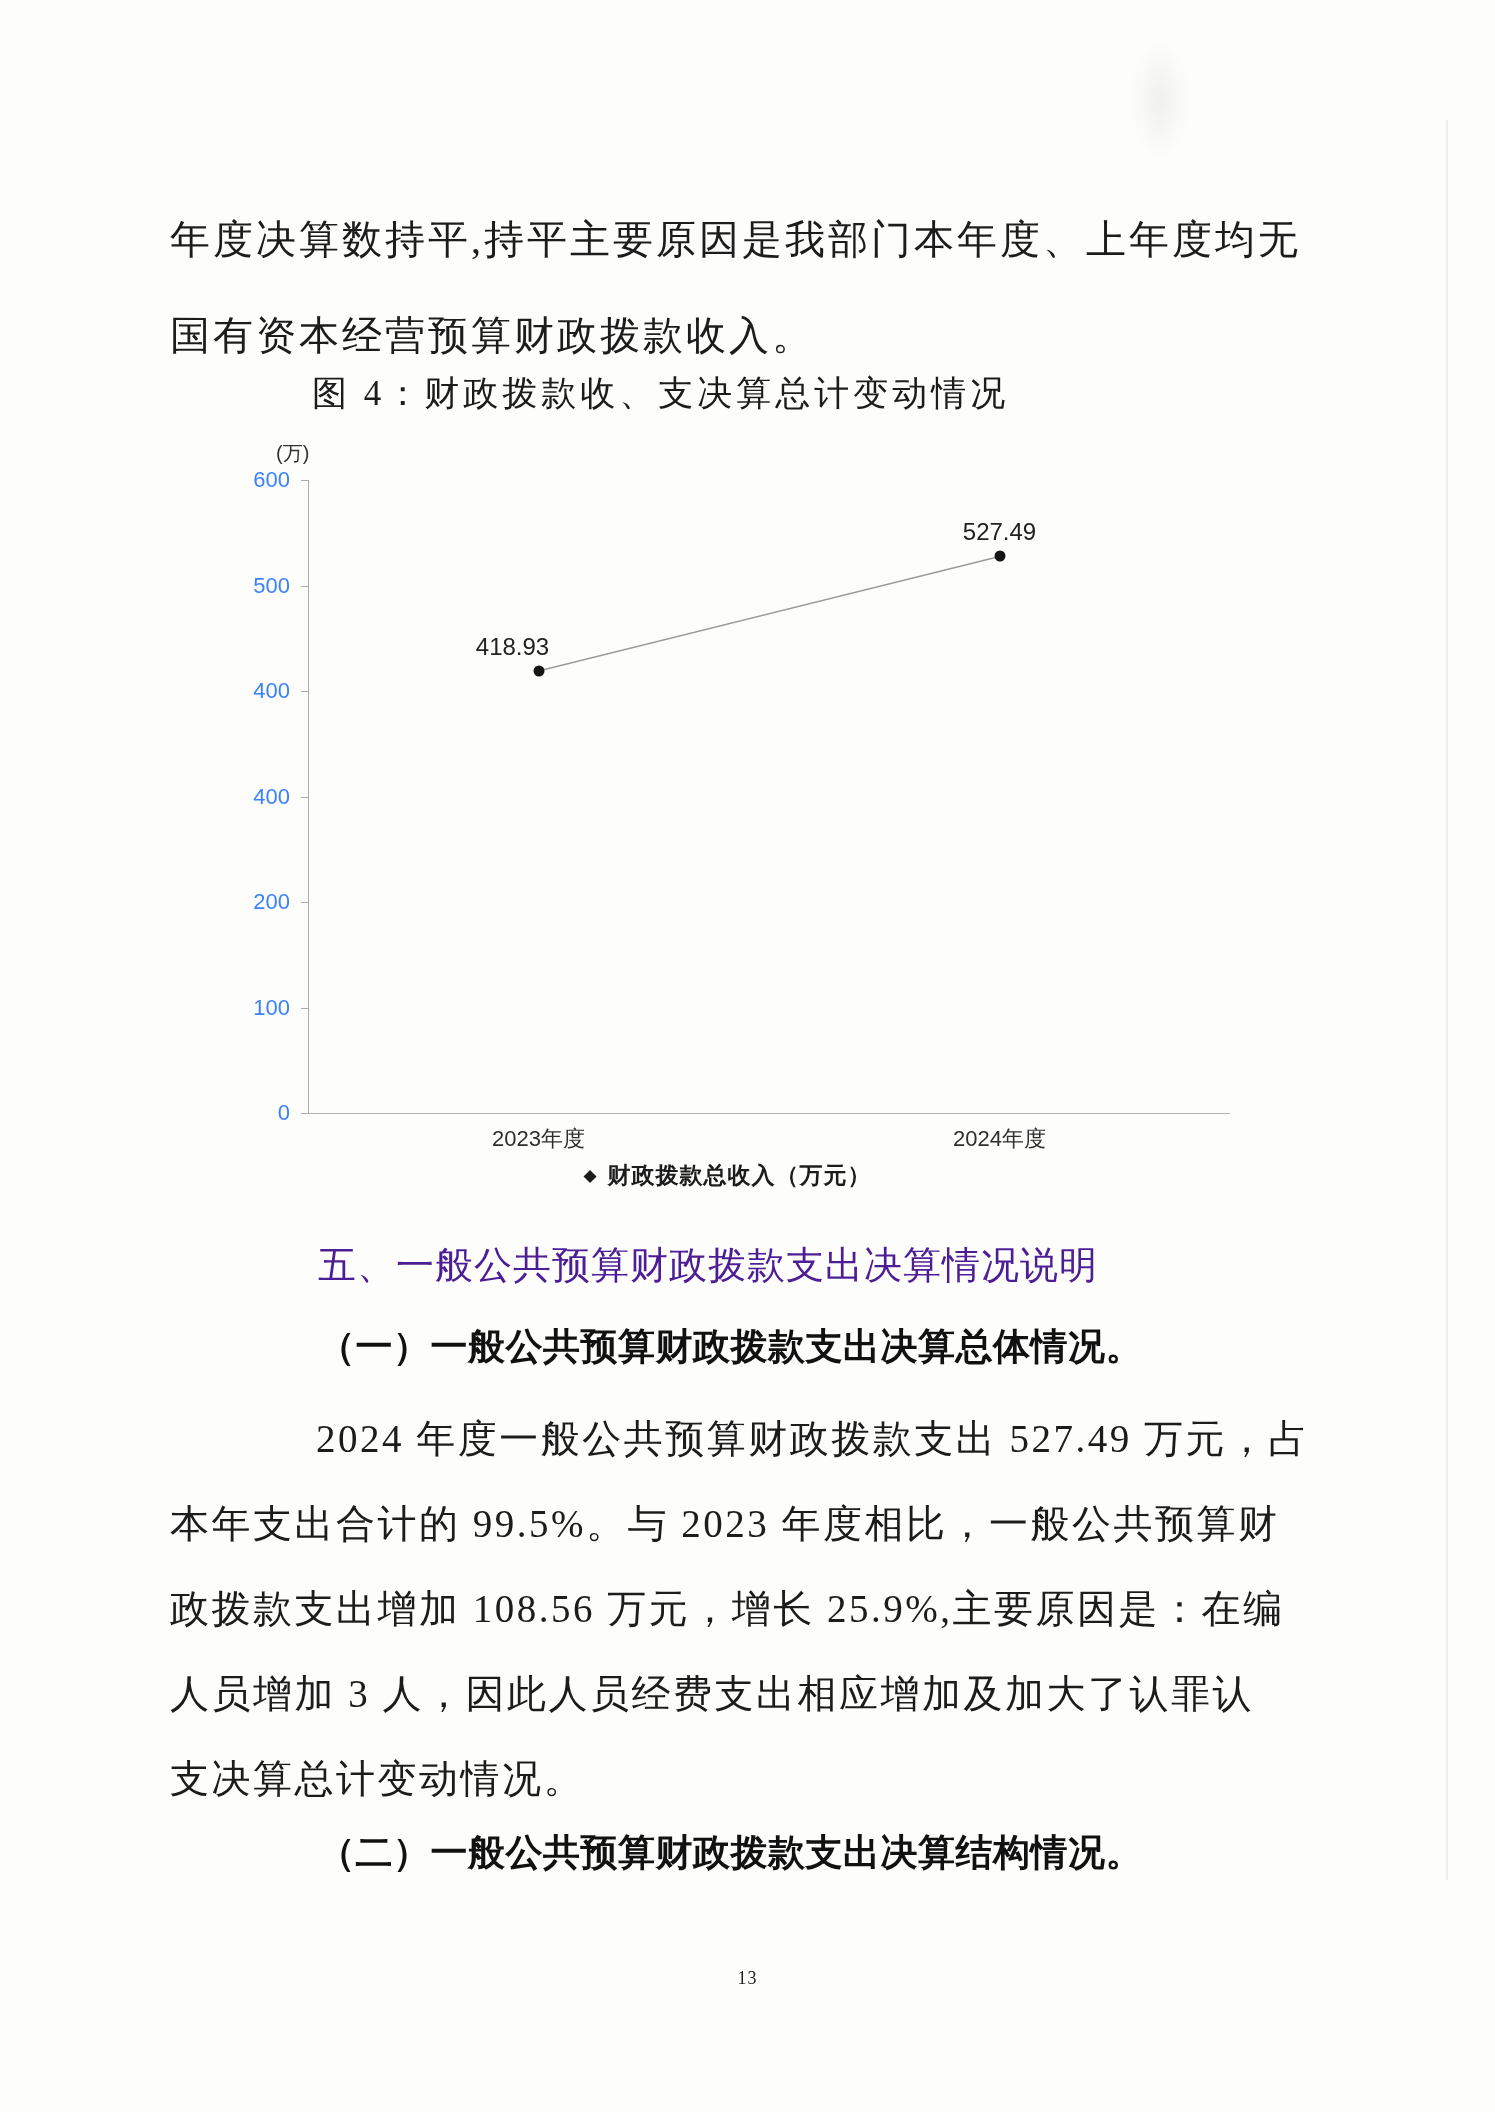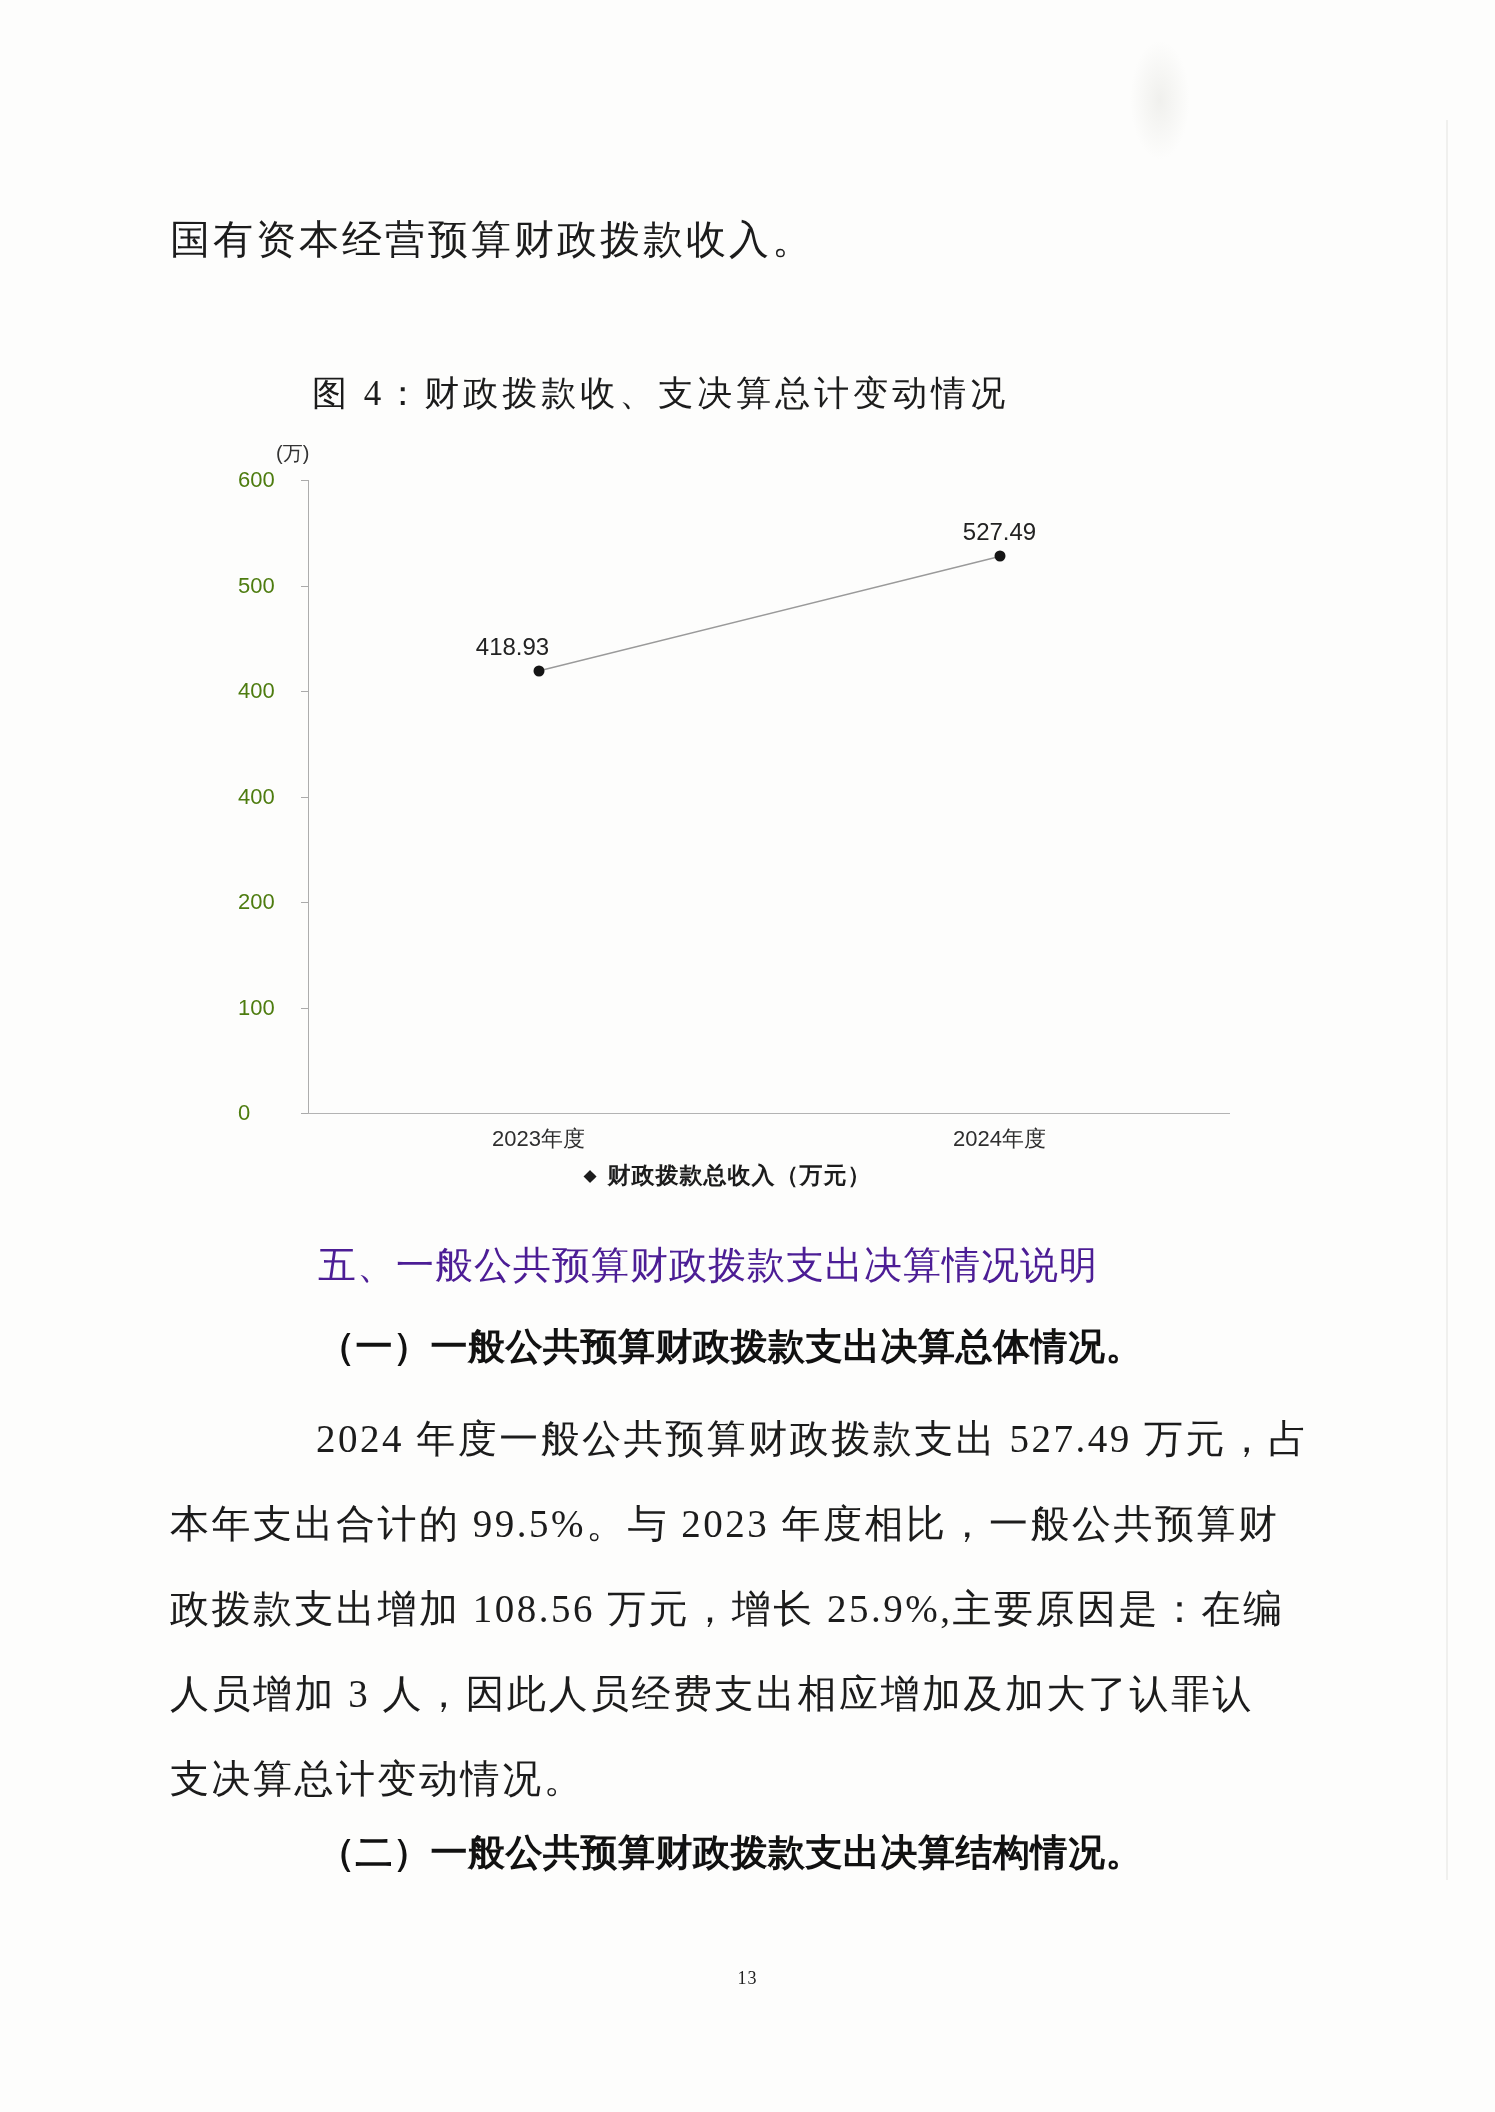--- a/index.html
+++ b/index.html
@@ -39,21 +39,21 @@
   .chart .unit-label{
     position:absolute;left:56px;top:2px;font-size:20px;color:#333;
   }
   .chart .y-axis{
     position:absolute;left:88px;top:42px;width:1px;height:633px;background:#adadad;
   }
   .chart .x-axis{
     position:absolute;left:88px;top:675px;width:922px;height:1px;background:#b3b3b3;
   }
   .chart .y-tick-label{
-    position:absolute;width:52px;text-align:left;font-size:22px;color:#4d7c0f;
+    position:absolute;width:52px;text-align:right;font-size:22px;color:#3b82f6;
     transform:translateY(-50%);left:18px;
   }
   .chart .y-tick-mark{
     position:absolute;width:7px;height:1px;background:#aaa;left:81px;
   }
   .chart .x-tick-label{
     position:absolute;top:686px;font-size:22px;color:#2e2e2e;
     transform:translateX(-50%);white-space:nowrap;
   }
   .chart .data-point{
@@ -95,20 +95,21 @@
 </style>
 </head>
 <body>
 
 <div class="page">
 
   <div class="scan-streak"></div>
   <div class="scan-smudge"></div>
 
   <div class="intro">
+    <div class="line">年度决算数持平,持平主要原因是我部门本年度、上年度均无</div>
     <div class="line">国有资本经营预算财政拨款收入。</div>
   </div>
 
   <div class="figure-caption">图 4：财政拨款收、支决算总计变动情况</div>
 
   <div class="chart" id="chart">
     <div class="unit-label">(万)</div>
     <div class="y-axis"></div>
     <div class="x-axis"></div>
     <svg id="chart-svg" width="1015" height="760">

